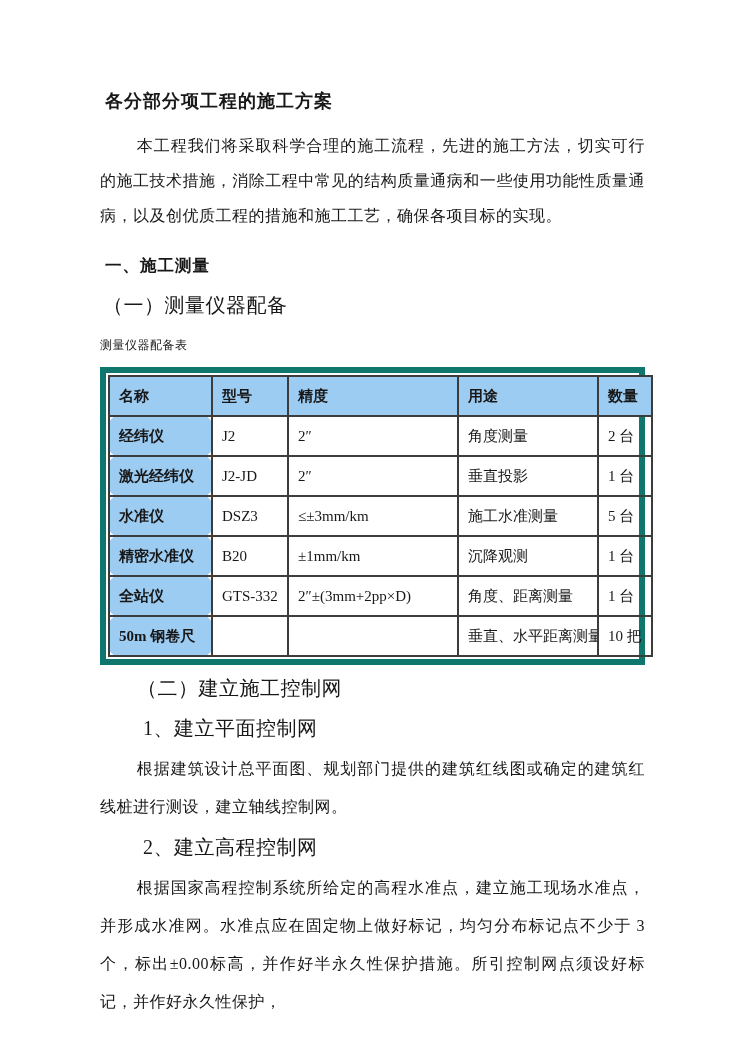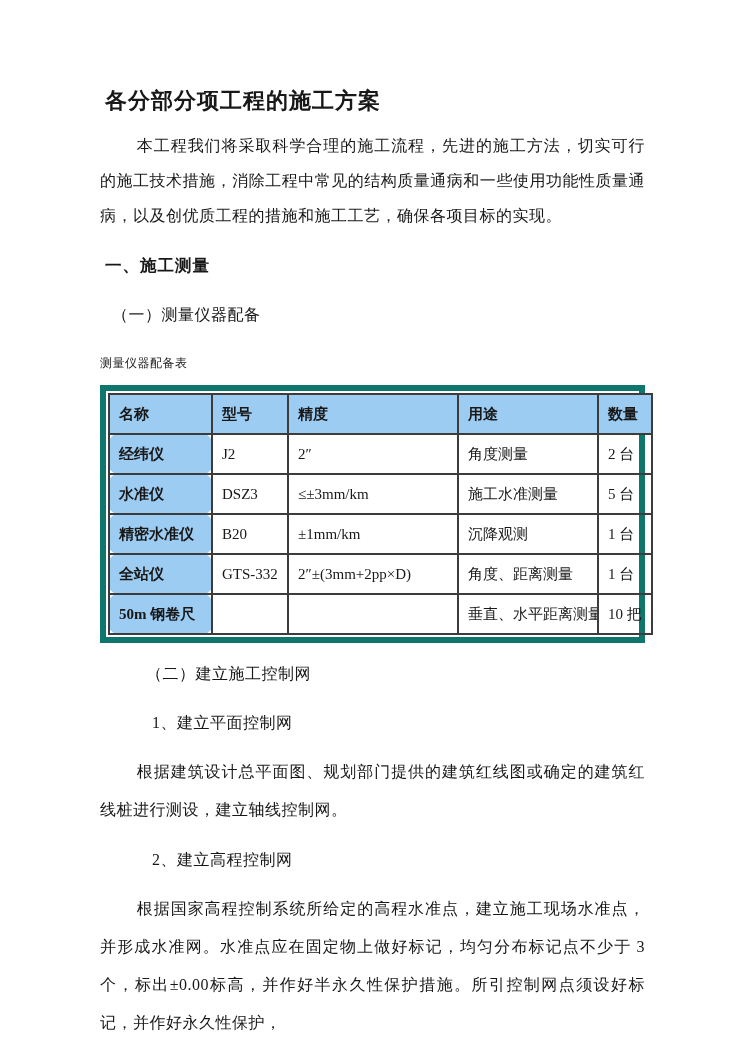--- a/index.html
+++ b/index.html
@@ -8,21 +8,21 @@
     width: 744px;
     height: 1052px;
     box-sizing: border-box;
     background: #ffffff;
     padding: 88px 99px 0 100px;
     font-family: "Liberation Serif", "DejaVu Serif", serif;
     color: #181818;
     overflow: hidden;
   }
   .doc-title {
-    font-size: 22px;
+    font-size: 18px;
     font-weight: bold;
     line-height: 26px;
     margin: 0 0 14px 5px;
     letter-spacing: 1px;
   }
   .para {
     font-size: 16px;
     line-height: 35px;
     text-align: justify;
     margin: 0;
@@ -31,23 +31,23 @@
   .para.lower { line-height: 38px; }
   .indent { text-indent: 2.3em; }
   .sec-heading {
     font-size: 16.5px;
     font-weight: bold;
     line-height: 37px;
     margin: 14px 0 0 5px;
     letter-spacing: 1px;
   }
   .sub-heading {
-    font-size: 16px;
+    font-size: 20px;
     line-height: 37px;
-    margin: 12px;
+    margin: 3px;
     letter-spacing: 0.5px;
   }
   .sub-heading.ind2 { padding-left: 34px; }
   .sub-heading.ind2b { padding-left: 40px; }
   .table-caption {
     font-size: 12px;
     line-height: 37px;
     margin: 0;
     letter-spacing: 0.5px;
   }
@@ -116,20 +116,27 @@
         <th>数量</th>
       </tr>
       <tr>
         <td class="rowhead">经纬仪</td>
         <td>J2</td>
         <td>2″</td>
         <td>角度测量</td>
         <td>2 台</td>
       </tr>
       <tr>
+        <td class="rowhead">激光经纬仪</td>
+        <td>J2-JD</td>
+        <td>2″</td>
+        <td>垂直投影</td>
+        <td>1 台</td>
+      </tr>
+      <tr>
         <td class="rowhead">水准仪</td>
         <td>DSZ3</td>
         <td>≤±3mm/km</td>
         <td>施工水准测量</td>
         <td>5 台</td>
       </tr>
       <tr>
         <td class="rowhead">精密水准仪</td>
         <td>B20</td>
         <td>±1mm/km</td>

